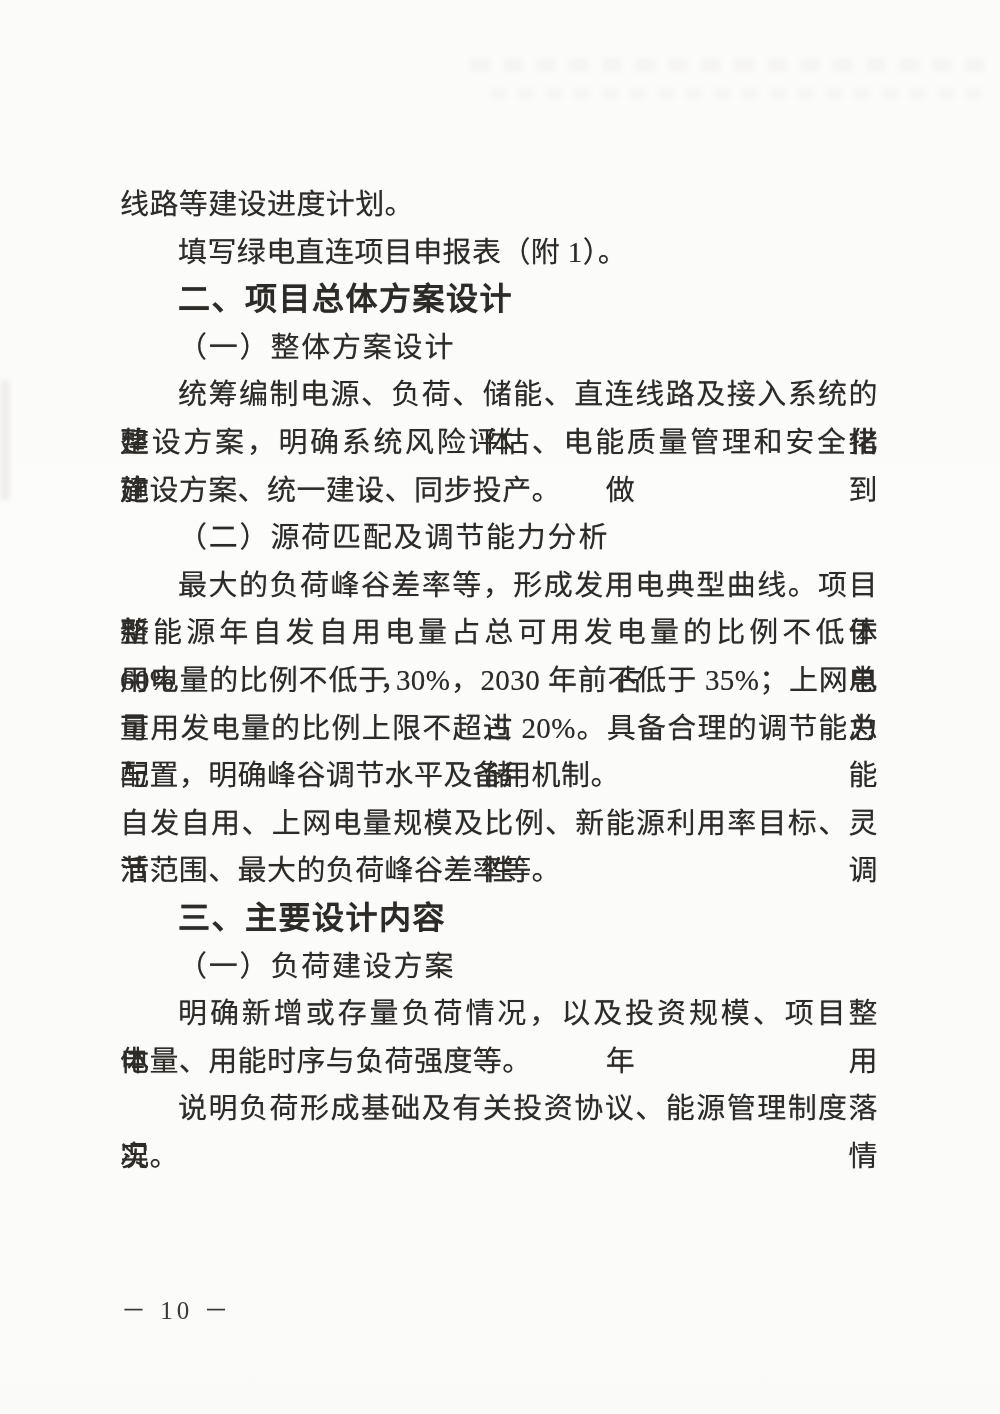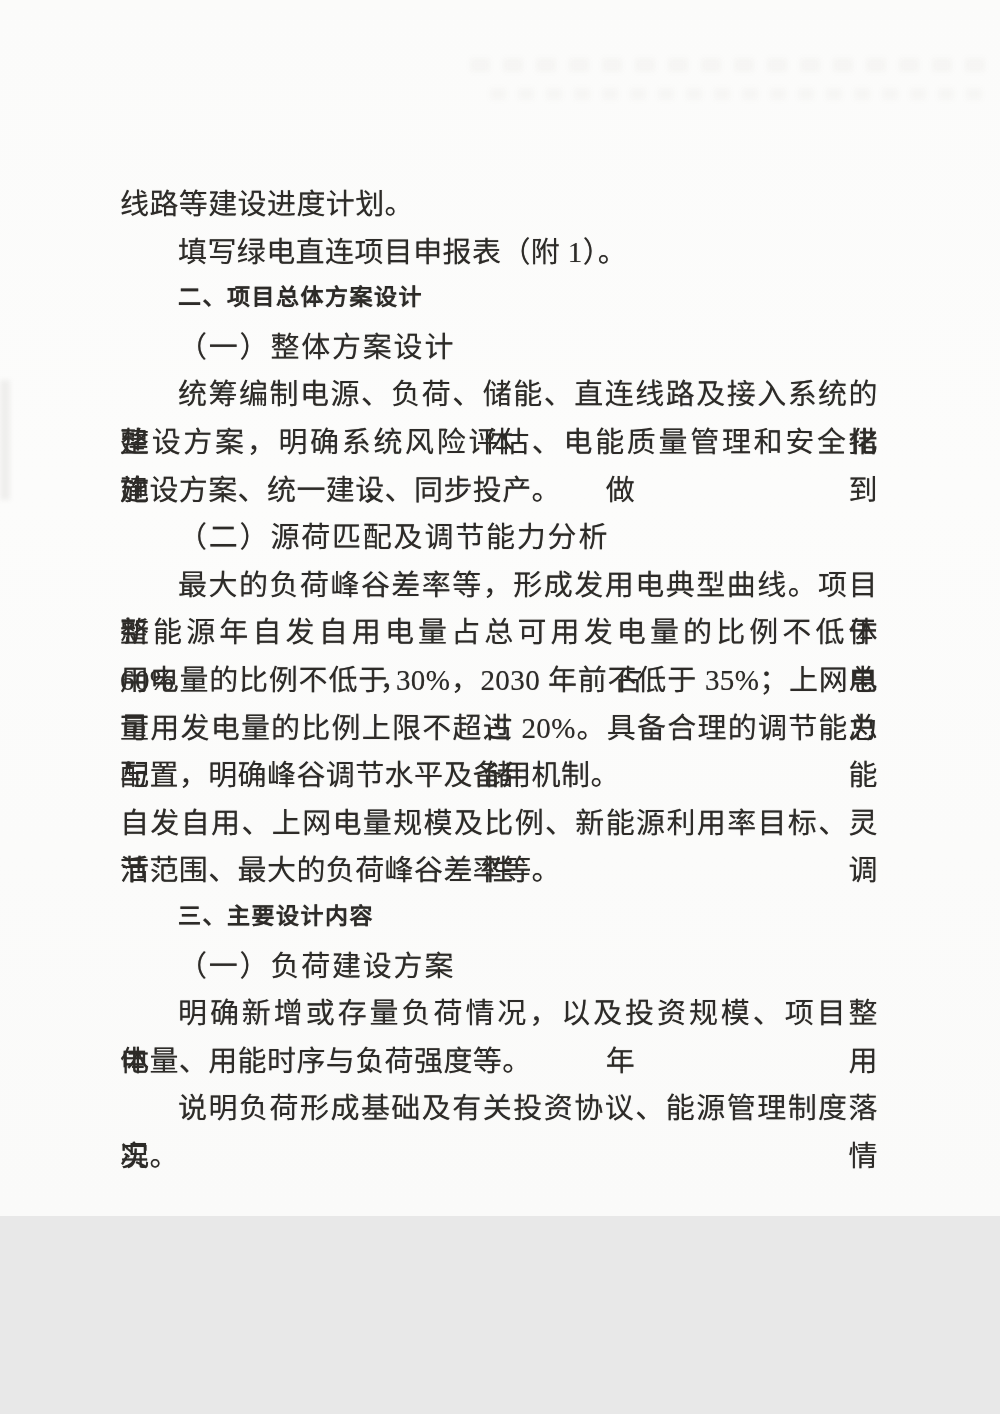--- a/index.html
+++ b/index.html
@@ -3,21 +3,21 @@
 <meta charset="utf-8">
 <style>
   html, body {
     margin: 0;
     padding: 0;
     background: #e8e8e8;
   }
   .page {
     position: relative;
     width: 1000px;
-    height: 1216px;
+    height: 1414px;
     margin: 0 auto;
     background: linear-gradient(180deg, #fbfbfa 0%, #fcfcfb 40%, #fafaf9 100%);
     overflow: hidden;
     color: #2d2b28;
     font-family: "Liberation Serif", "DejaVu Serif", serif;
   }
   
   .artifact {
     position: absolute;
     pointer-events: none;
@@ -53,24 +53,24 @@
     text-shadow: 0 0 0.7px rgba(45,43,40,0.55);
   }
   .ln.j {
     white-space: normal;
     text-align: justify;
     text-align-last: justify;
     text-justify: inter-character;
   }
   .ln.i { text-indent: 58px; }
   .ln.h1 {
-    font-family: Liberation Mono, monospace;
+    font-family: Liberation Sans, sans-serif;
     font-weight: 700;
     letter-spacing: 1.5px;
-    font-size: 23px;
+    font-size: 32px;
   }
   .ln.h2 {
     letter-spacing: 1.8px;
     font-size: 29px;
   }
   .pagenum {
     position: absolute;
     top: 1290px;
     left: 121px;
     font-size: 25px;

